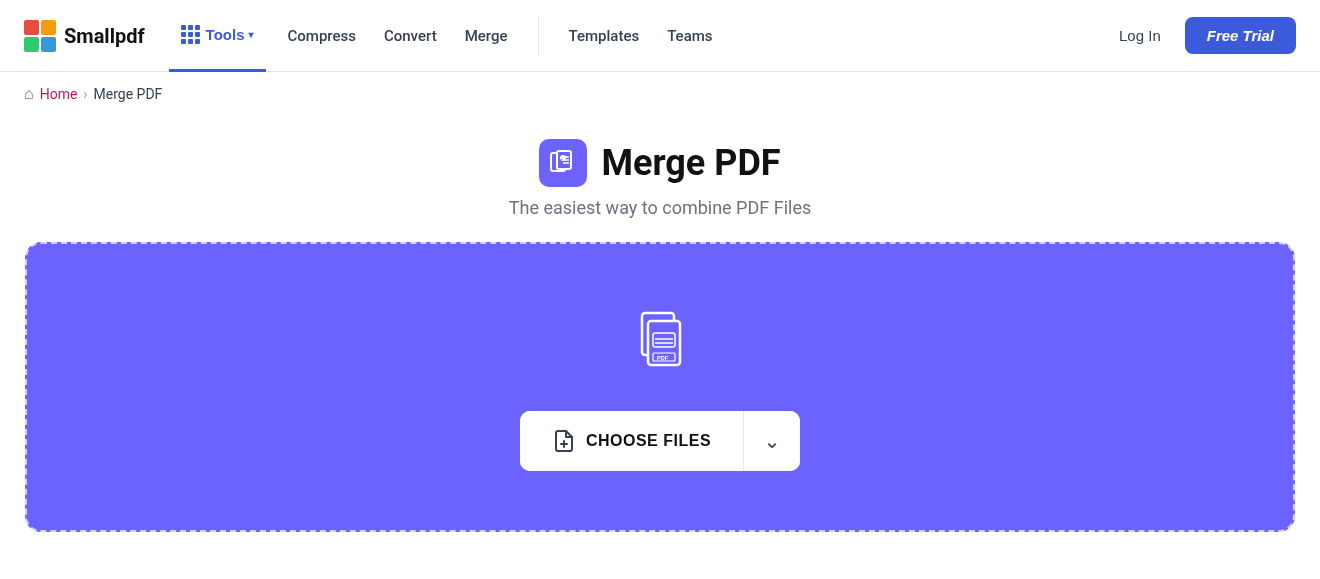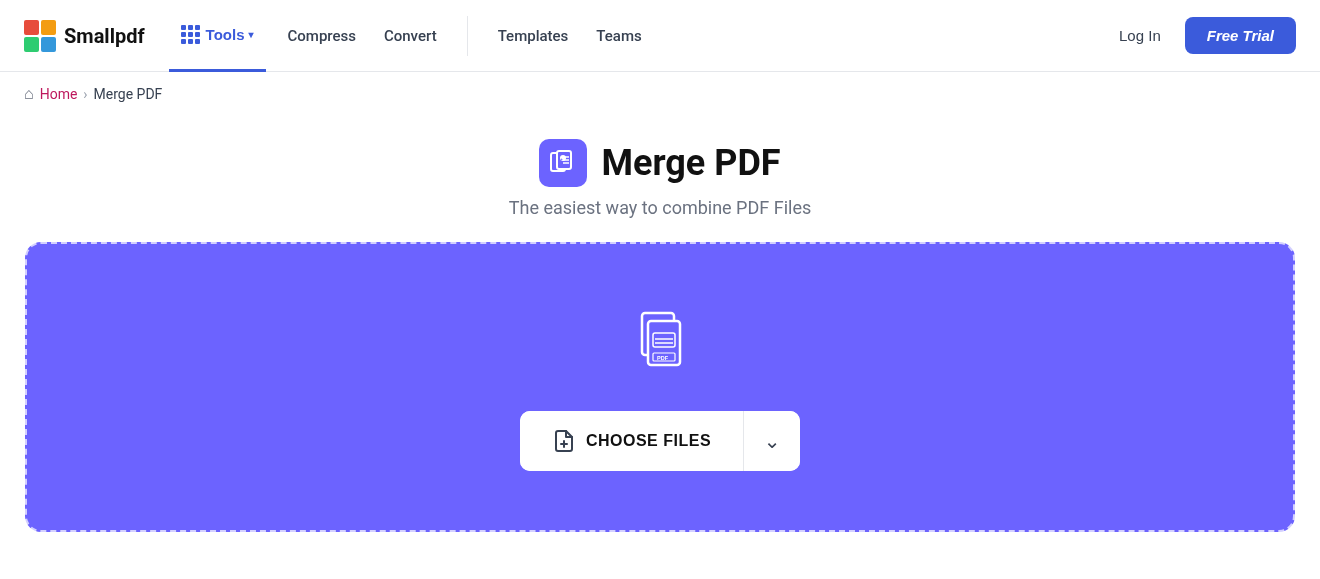--- a/index.html
+++ b/index.html
@@ -236,20 +236,23 @@
     </span>
     <span>Tools</span>
     <span class="chevron-down">▾</span>
   </button>
 
   <a class="nav-link" href="#">
     <span>Compress</span>
   </a>
   <a class="nav-link" href="#">
     <span>Convert</span>
+  </a>
+  <a class="nav-link" href="#">
+    <span>Merge</span>
   </a>
 
   <div class="nav-divider"></div>
 
   <a class="nav-link" href="#">
     <span>Templates</span>
   </a>
   <a class="nav-link" href="#">
     <span>Teams</span>
   </a>

